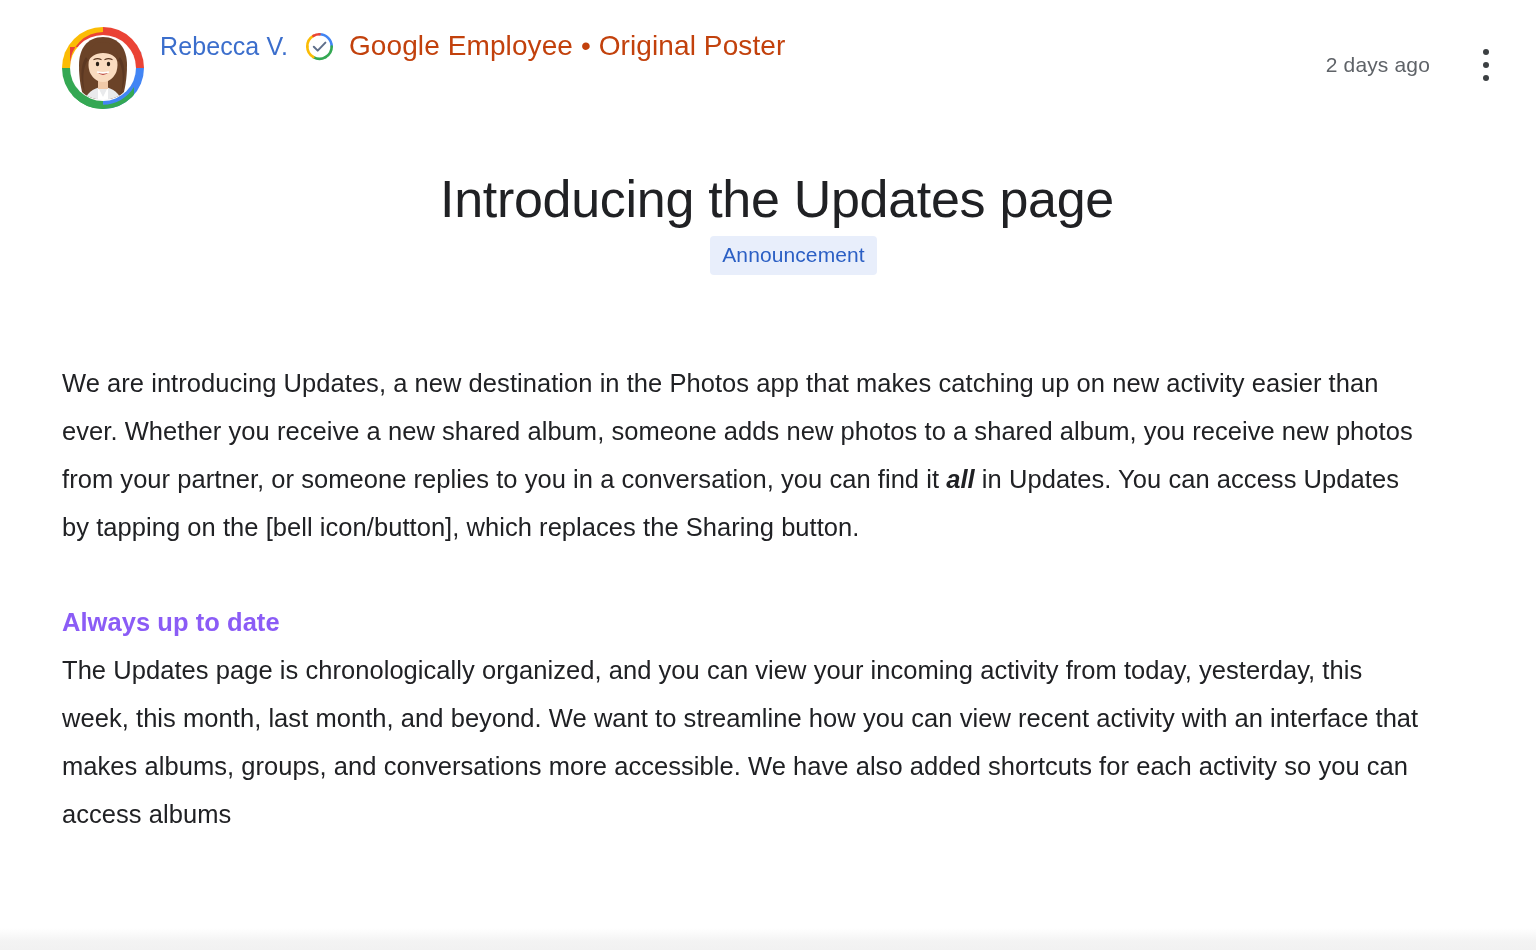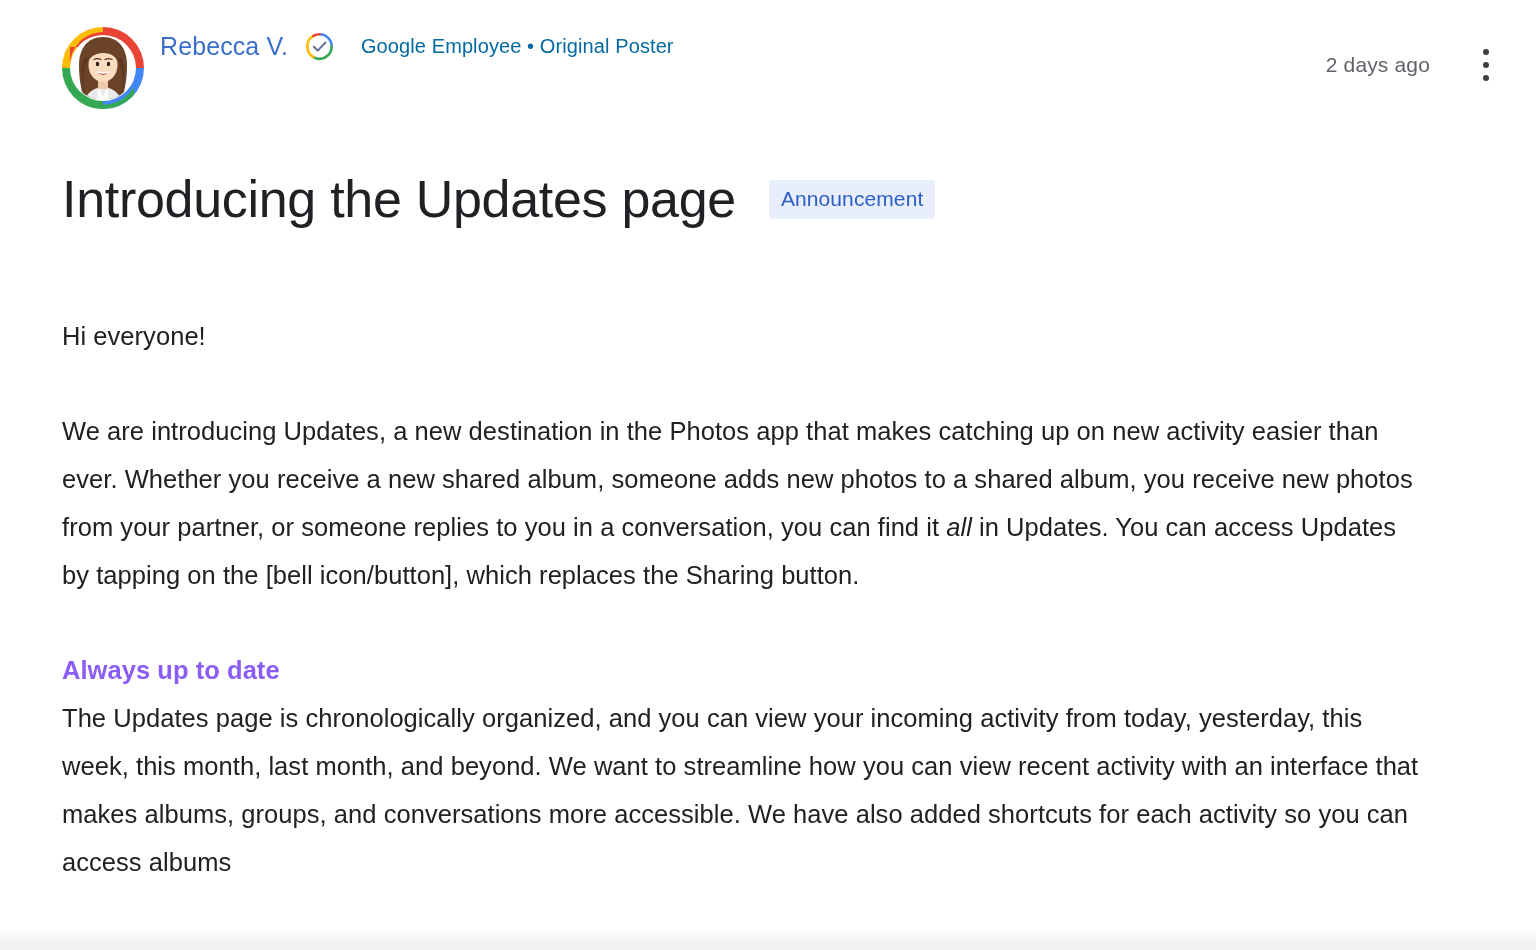--- a/index.html
+++ b/index.html
@@ -73,26 +73,25 @@
     margin-left: 17px;
     margin-right: 15px;
     width: 29px;
     height: 29px;
     flex: 0 0 29px;
     display: inline-block;
   }
   .verified-badge svg { display: block; }
 
   .author-roles {
-    font-size: 20px;
+    font-size: 28px;
     line-height: 30px;
-    color: #0369a1;
+    color: #c2410c;
     letter-spacing: 0.1px;
     cursor: pointer;
-    margin-left: 12px;
   }
 
   .author-subtitle {
     margin-top: 17px;
     font-size: 22.5px;
     line-height: 28px;
     color: #3c4043;
     letter-spacing: 0.1px;
   }
 
@@ -130,34 +129,36 @@
   }
 
   
   .title-row {
     position: absolute;
     top: 168px;
     left: 62px;
     right: 44px;
     display: flex;
     align-items: center;
+    flex-direction: column;
   }
 
   .post-title {
     font-size: 52px;
     line-height: 62px;
     font-weight: 400;
     color: #202124;
     letter-spacing: -0.3px;
     margin: 0;
     white-space: nowrap;
   }
 
   .badge-chip {
     margin-left: 33px;
+    margin-top: 6px;
     background: #e8eefb;
     color: #2b5fc4;
     font-size: 21px;
     line-height: 24px;
     padding: 7px 12px 8px 12px;
     border-radius: 4px;
     letter-spacing: 0.1px;
     white-space: nowrap;
     cursor: pointer;
   }
@@ -175,21 +176,21 @@
   }
 
   .post-body p { margin: 0; }
   .para-gap { height: 47px; }
 
   .bold-head {
     font-weight: 700;
     color: #8b5cf6;
   }
 
-  em.italic-word { font-style: italic; }
+  em.italic-word { font-style: italic; font-weight: bold; }
 
   
   .bottom-band {
     position: absolute;
     left: 0;
     bottom: 0;
     width: 1536px;
     height: 22px;
     background: linear-gradient(to bottom, rgba(245,245,245,0) 0%, #f3f3f3 60%, #f1f1f1 100%);
     pointer-events: none;
@@ -289,21 +290,20 @@
       </div>
     </div>
   </div>
 
   <div class="title-row">
     <h1 class="post-title">Introducing the Updates page</h1>
     <span class="badge-chip">Announcement</span>
   </div>
 
   <div class="post-body">
-    <p>Hi everyone!</p>
 
     <div class="para-gap"></div>
 
     <p><span>We are introducing Updates, a new destination in the Photos app that makes catching up on new activity easier than ever. Whether you receive a new shared album, someone adds new photos to a shared album, you receive new photos from your partner, or someone replies to you in a conversation, you can find it </span><em class="italic-word">all</em><span> in Updates. You can access Updates by tapping on the [bell icon/button], which replaces the Sharing button.</span></p>
 
     <div class="para-gap"></div>
 
     <p class="bold-head">Always up to date</p>
     <p>The Updates page is chronologically organized, and you can view your incoming activity from today, yesterday, this week, this month, last month, and beyond. We want to streamline how you can view recent activity with an interface that makes albums, groups, and conversations more accessible. We have also added shortcuts for each activity so you can access albums</p>
   </div>

